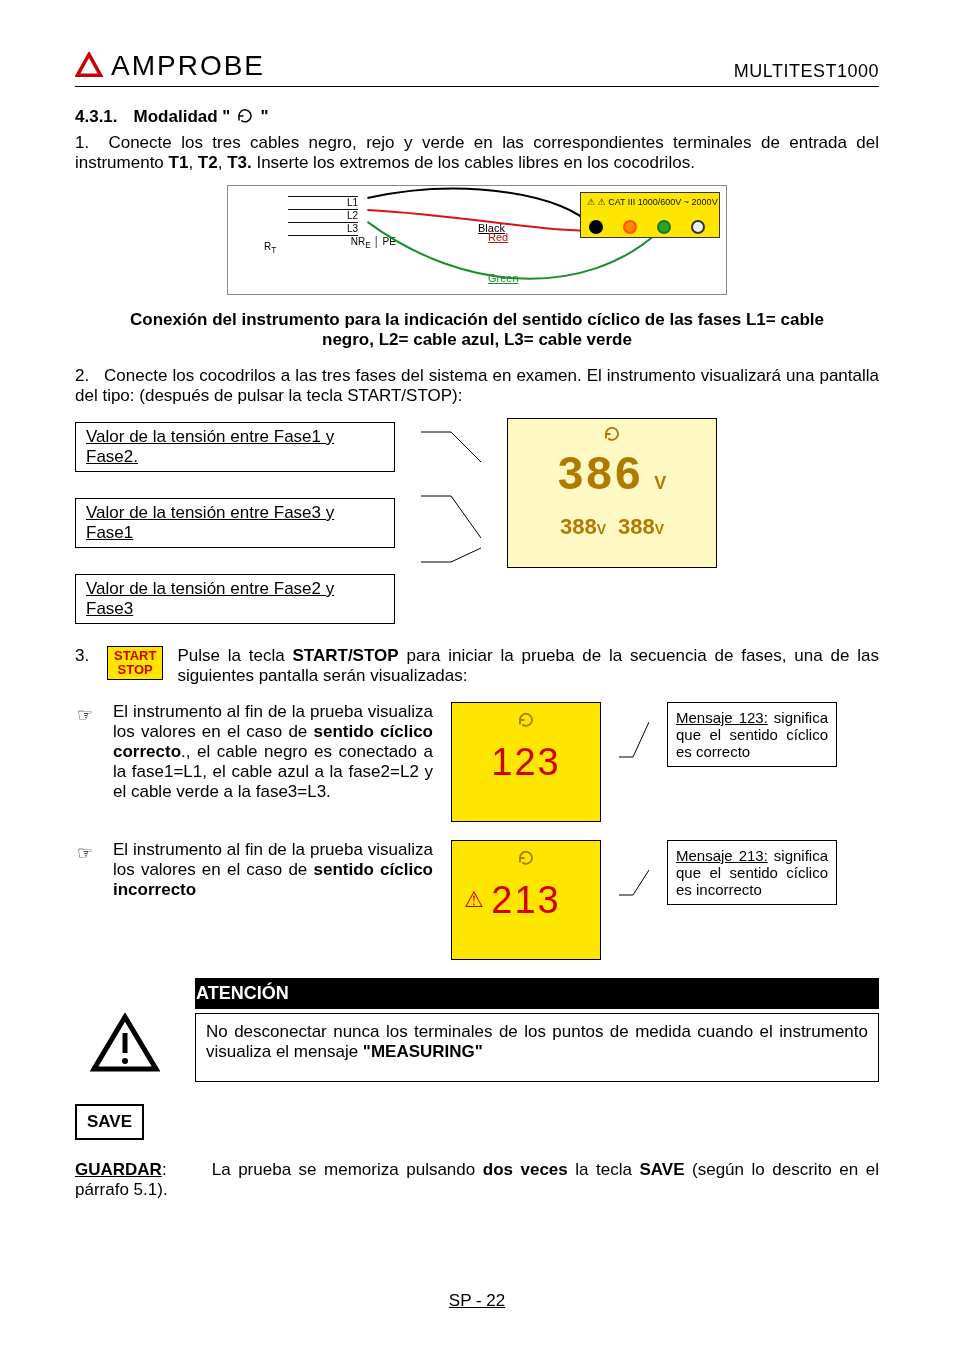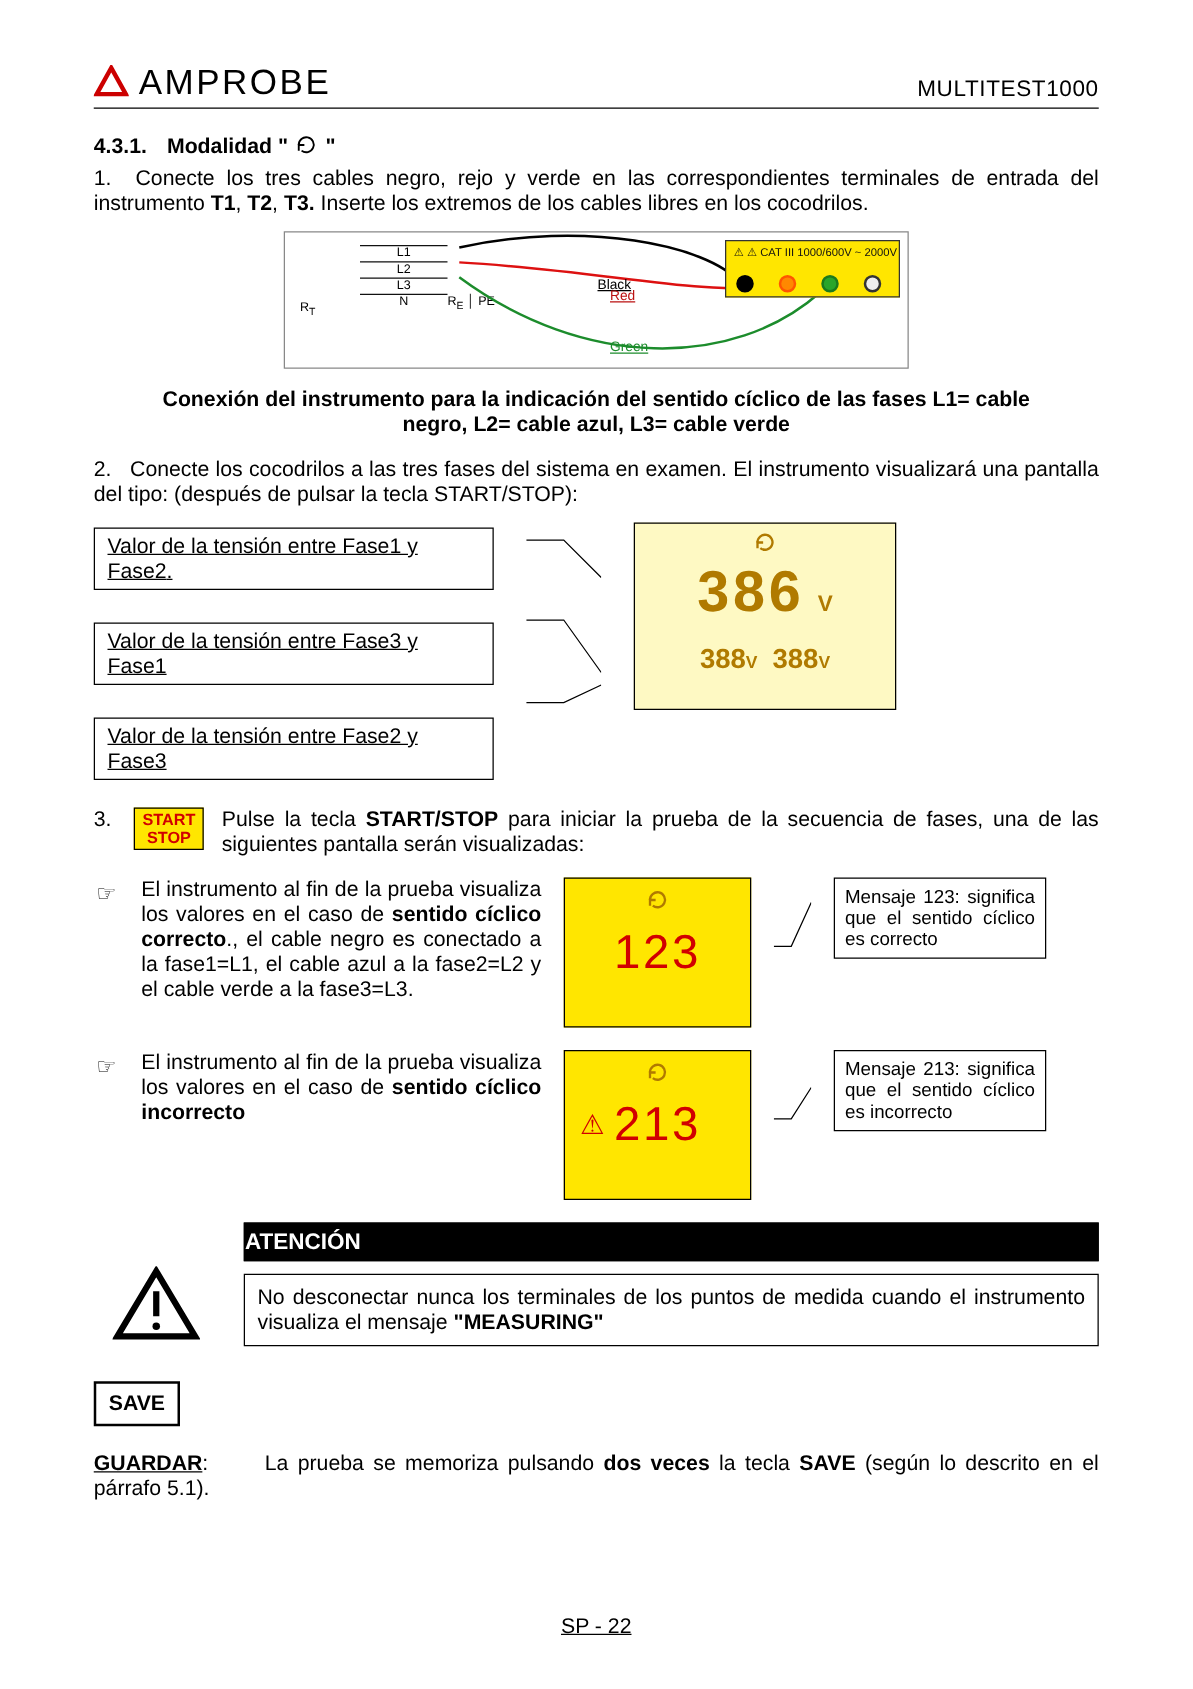--- a/index.html
+++ b/index.html
@@ -30,22 +30,22 @@
   .step1 .num, .step2 .num { display:inline-block; width: 24px; }
   .diagram-wrap { text-align: center; margin: 8px 0 10px 0; }
   .conn-diagram {
     display: inline-block;
     width: 500px; height: 110px;
     border:1px solid #888;
     position: relative;
     background:#fff;
   }
   .conn-diagram .lines { position:absolute; left:60px; top:10px; font-size:10px; line-height:12px; }
-  .conn-diagram .lines div { border-top:1px solid #111; width:70px; text-align:center;}
-  .conn-diagram .ground { position:absolute; left:12px; top:55px; font-size:10px;}
+  .conn-diagram .lines div { border-top:1px solid #111; width:70px; text-align:right;}
+  .conn-diagram .ground { position:absolute; left:36px; top:55px; font-size:10px;}
   .conn-diagram .pe { position:absolute; left:130px; top:50px; font-size:10px;}
   .conn-diagram .arc { position:absolute; inset:0; }
   .conn-diagram .device { position:absolute; right:6px; top:6px; width:140px; height:46px; background:#ffe600; border:1px solid #333; }
   .conn-diagram .device .warn { position:absolute; left:6px; top:4px; font-size:9px; color:#111;}
   .conn-diagram .device .sock { position:absolute; bottom:3px; width:14px; height:14px; border-radius:50%; border:2px solid #333; }
   .conn-diagram .device .s1{left:8px; background:#000; border-color:#000;}
   .conn-diagram .device .s2{left:42px; background:#ff8800; border-color:#ff5500;}
   .conn-diagram .device .s3{left:76px; background:#2aa52a; border-color:#1c7a1c;}
   .conn-diagram .device .s4{left:110px; background:#eee;}
   .wire-label {position:absolute; font-size:11px; text-decoration:underline;}
@@ -82,30 +82,30 @@
   .bullet-block .hand{ font-size:18px; margin-top:2px; width:20px; text-align:center;}
   .bullet-block .txt{ width:320px; text-align:justify; font-size:17px;}
   .lcd-small {
     width:150px; height:120px; background:#ffe600; border:1px solid #000; position:relative;
     display:flex; align-items:center; justify-content:center;
   }
   .lcd-small .cycle-icon{ position:absolute; top:8px; left:50%; transform:translateX(-50%); font-size:18px;}
   .lcd-small .val{ font-family:"Arial Black",Arial,sans-serif; font-size:38px; color:#d10000; letter-spacing:2px;}
   .lcd-small .warn-tri{ position:absolute; left:12px; bottom:46px; font-size:22px; color:#d10000;}
   .msg-box { border:1px solid #000; padding:6px 8px; width:170px; font-size:15px; text-align:justify;}
-  .msg-box .t{ margin-top:40px;}
+  .msg-box .t{ text-decoration:underline;margin-top:40px;}
   .conn-line{ width:30px; position:relative; height:120px;}
   .conn-line svg{position:absolute; inset:0;}
   .attention-wrap{ margin-top:16px;}
   .attention-bar{
     background:#000; color:#fff; text-align:left; font-weight:bold; padding:4px 0; border:1px solid #000;
     font-size:18px; width: calc(100% - 120px); margin-left:120px;
   }
   .attention-body{
-    display:flex; align-items:center; gap:20px; border:none; margin-top:4px;
+    display:flex; gap:20px; border:none; margin-top:4px;
   }
   .attention-body .tri{
     width:100px; text-align:center; font-size:58px; line-height:1;
   }
   .attention-body .txt{
     flex:1; border:1px solid #000; padding:8px 10px; text-align:justify; font-size:17px;
   }
   .save-row{ display:flex; align-items:flex-start; gap:20px; margin-top:22px;flex-direction:column;}
   .save-chip{ border:2px solid #000; padding:6px 10px; font-weight:bold; font-size:17px;}
   .save-row .lbl{ font-weight:bold; text-decoration:underline;}

